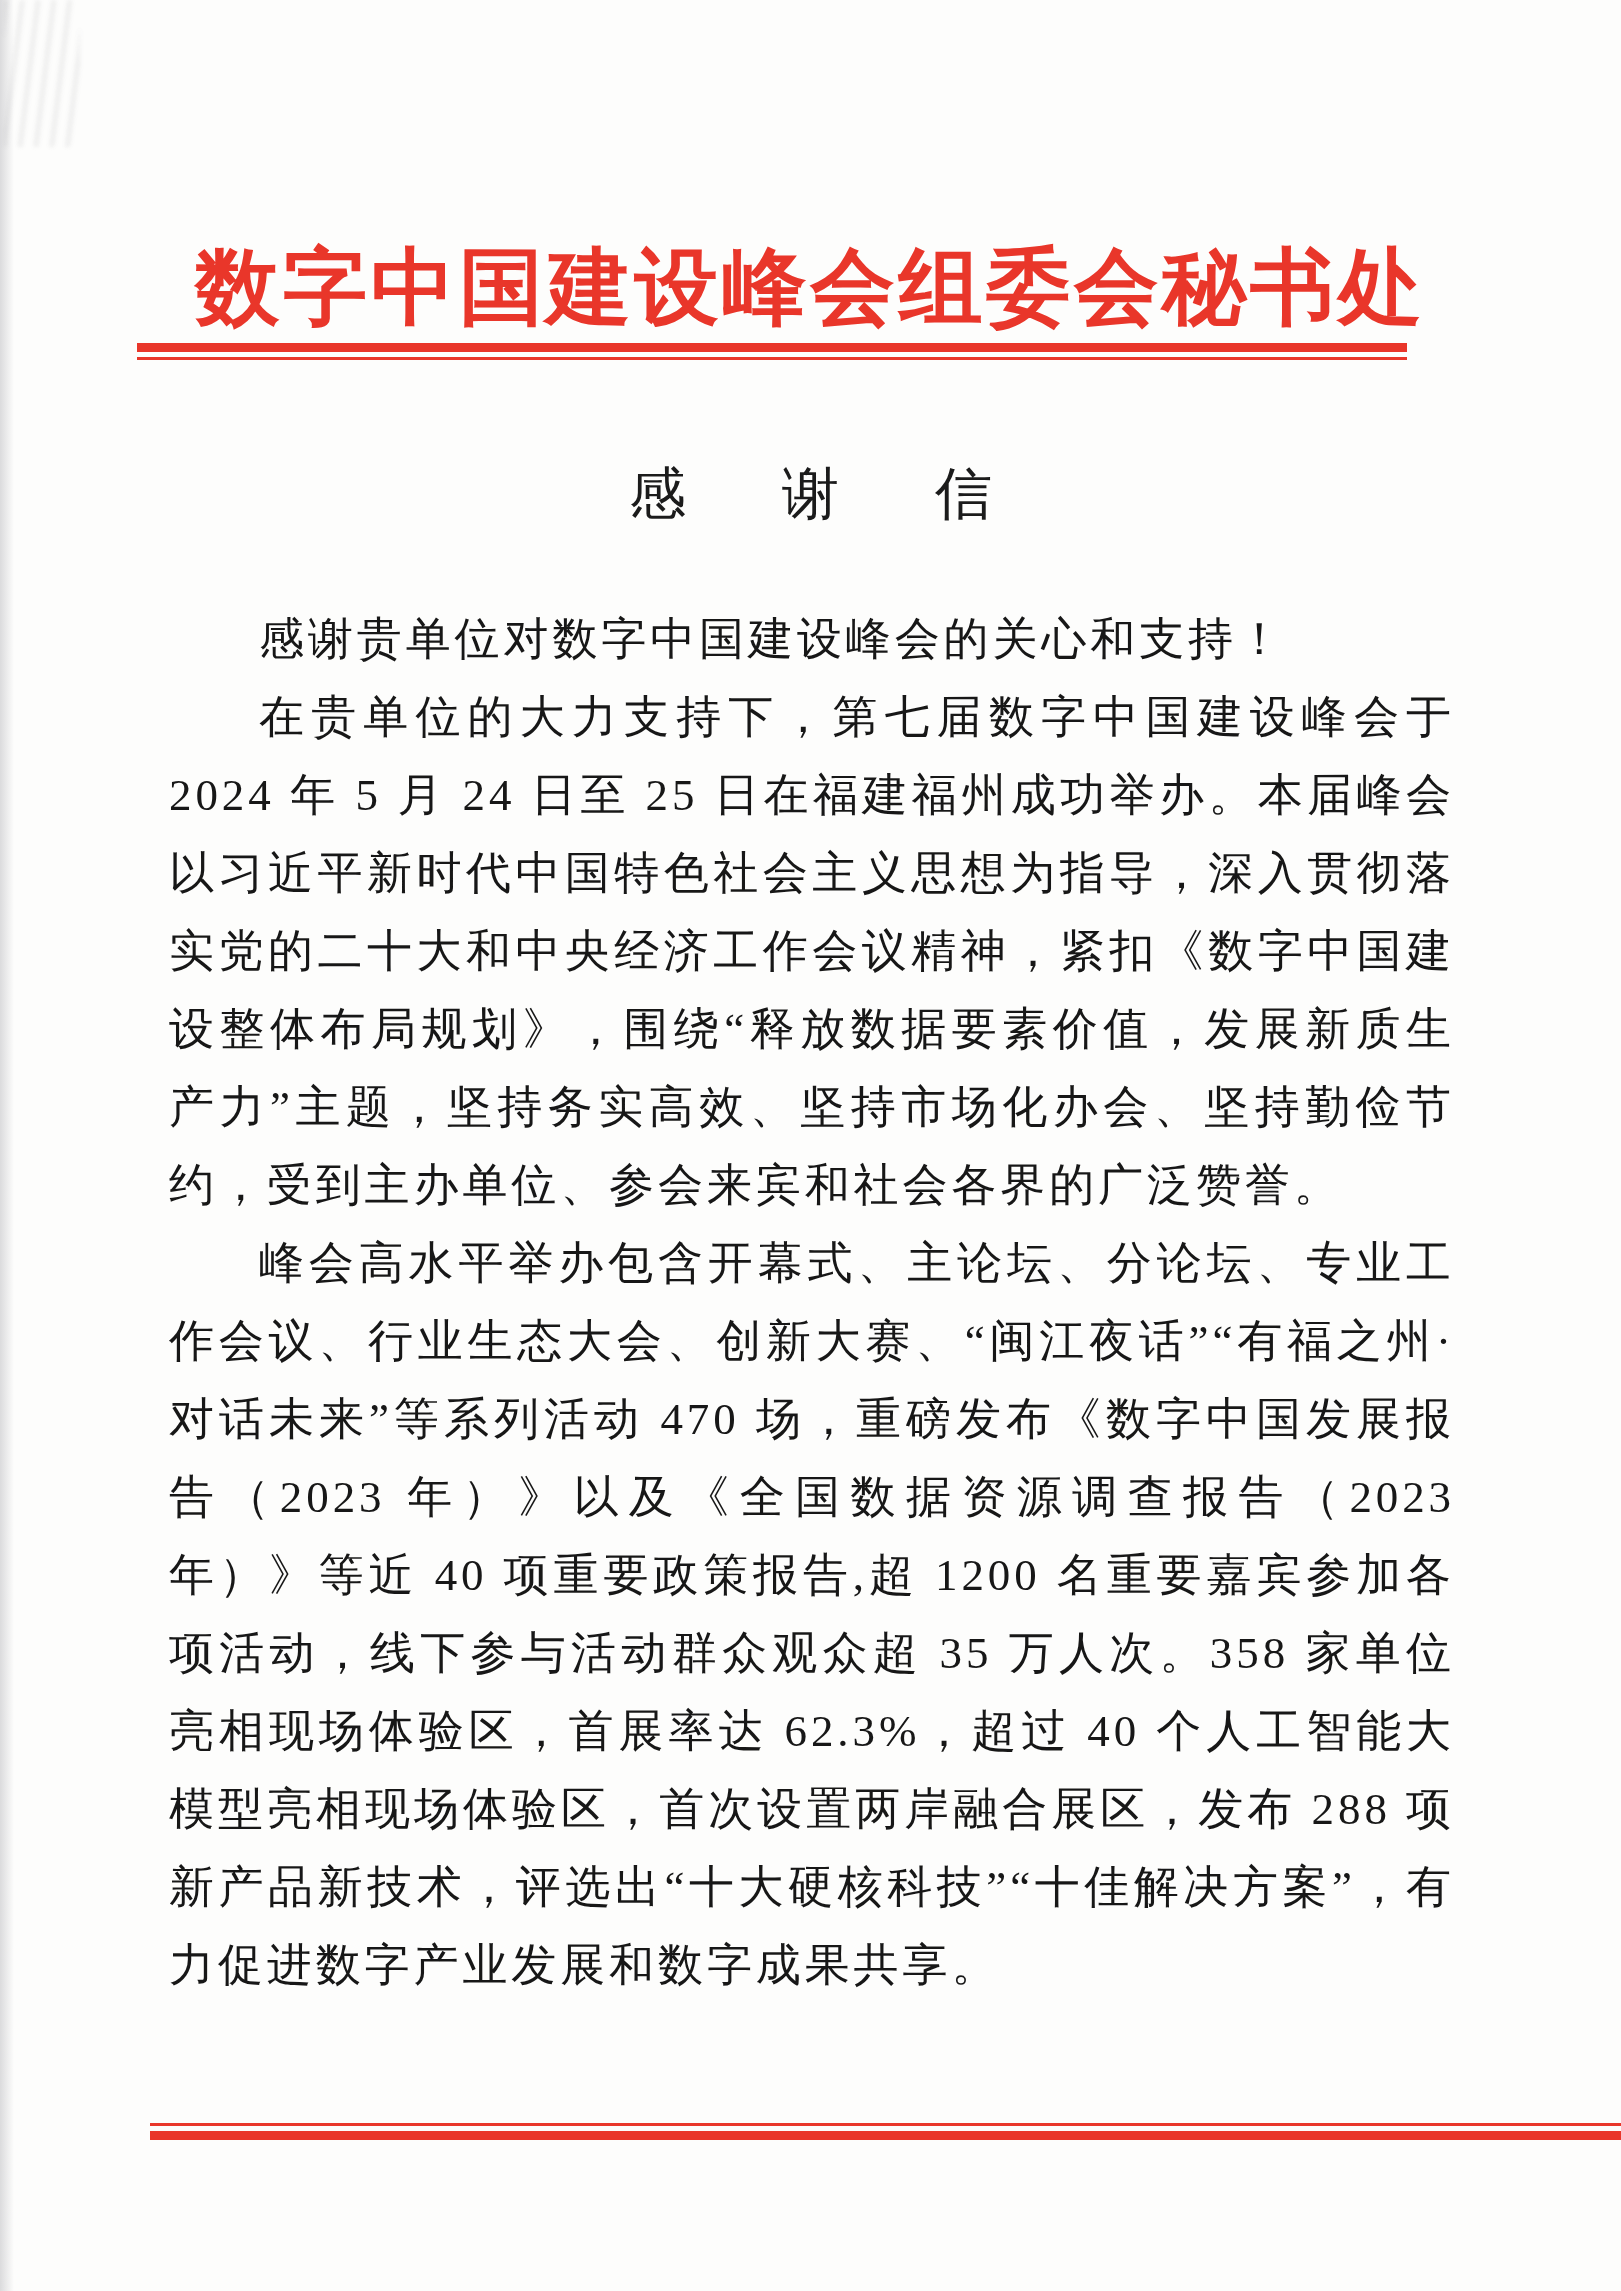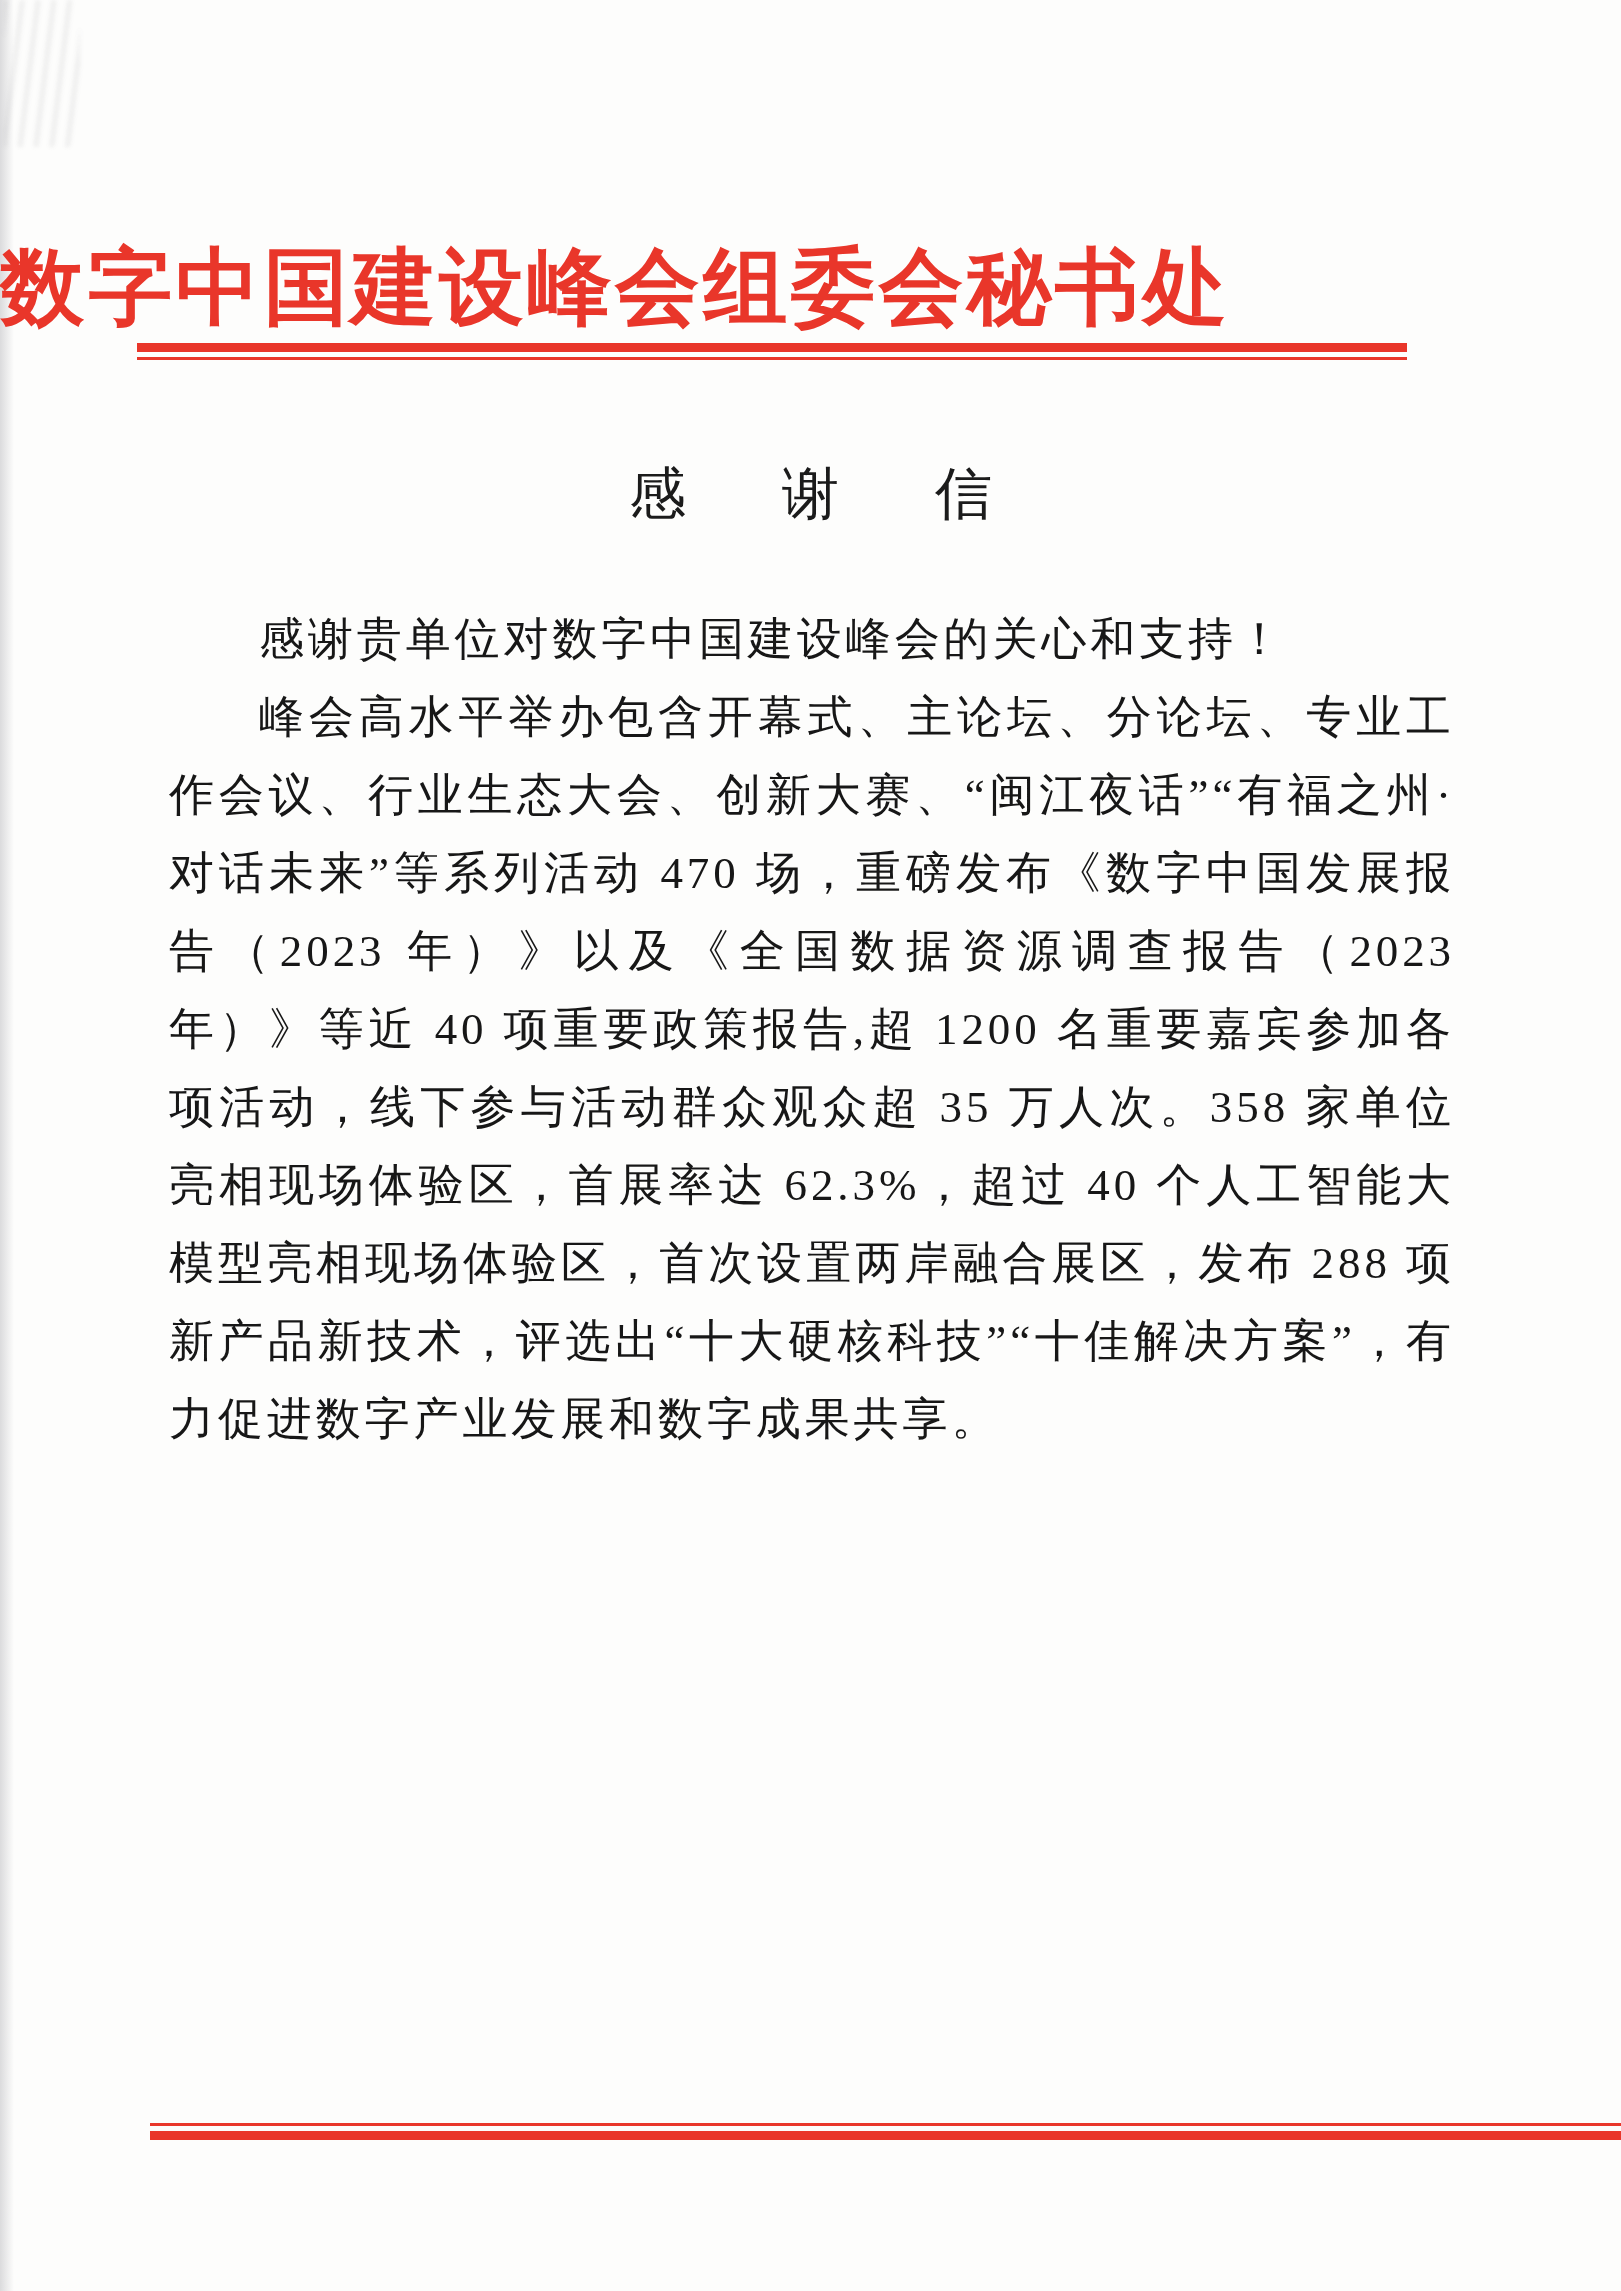--- a/index.html
+++ b/index.html
@@ -27,20 +27,21 @@
     background: repeating-linear-gradient(97deg,
       rgba(120,120,128,0.16) 0px, rgba(120,120,128,0.16) 4.9px,
       rgba(120,120,128,0.0) 4.9px, rgba(120,120,128,0.0) 15.7px);
     filter: blur(2px);
     opacity: 0.7;
     pointer-events: none;
   }
   
   .org-title {
     position: absolute; top: 233px; left: 0; right: 0;
+    text-align: center;
     font-weight: bold;
     font-size: 84px;
     line-height: 110px;
     letter-spacing: 3.9px;
     color: var(--accent);
     white-space: nowrap;
   }
   .header-rule { position: absolute; top: 343px; left: 137px; width: 1270px; }
   .footer-rule { position: absolute; top: 2123px; left: 150px; right: 0; }
   .rule-thick { height: 8.8px; background: var(--accent); }
@@ -89,20 +90,21 @@
   </header>
 
   <h1 class="letter-title">
     <span>感</span>
     <span>谢</span>
     <span>信</span>
   </h1>
 
   <main class="letter-body">
     <p class="para">感谢贵单位对数字中国建设峰会的关心和支持！</p>
+    <p class="para">在贵单位的大力支持下，第七届数字中国建设峰会于 2024 年 5 月 24 日至 25 日在福建福州成功举办。本届峰会以习近平新时代中国特色社会主义思想为指导，深入贯彻落实党的二十大和中央经济工作会议精神，紧扣《数字中国建设整体布局规划》，围绕“释放数据要素价值，发展新质生产力”主题，坚持务实高效、坚持市场化办会、坚持勤俭节约，受到主办单位、参会来宾和社会各界的广泛赞誉。</p>
     <p class="para">峰会高水平举办包含开幕式、主论坛、分论坛、专业工作会议、行业生态大会、创新大赛、“闽江夜话”“有福之州·对话未来”等系列活动 470 场，重磅发布《数字中国发展报告（2023 年）》以及《全国数据资源调查报告（2023 年）》等近 40 项重要政策报告,超 1200 名重要嘉宾参加各项活动，线下参与活动群众观众超 35 万人次。358 家单位亮相现场体验区，首展率达 62.3%，超过 40 个人工智能大模型亮相现场体验区，首次设置两岸融合展区，发布 288 项新产品新技术，评选出“十大硬核科技”“十佳解决方案”，有力促进数字产业发展和数字成果共享。</p>
   </main>
 
   <footer class="footer-rule">
     <div class="rule-thin"></div>
     <div class="rule-thick"></div>
   </footer>
 
 </div>
 

